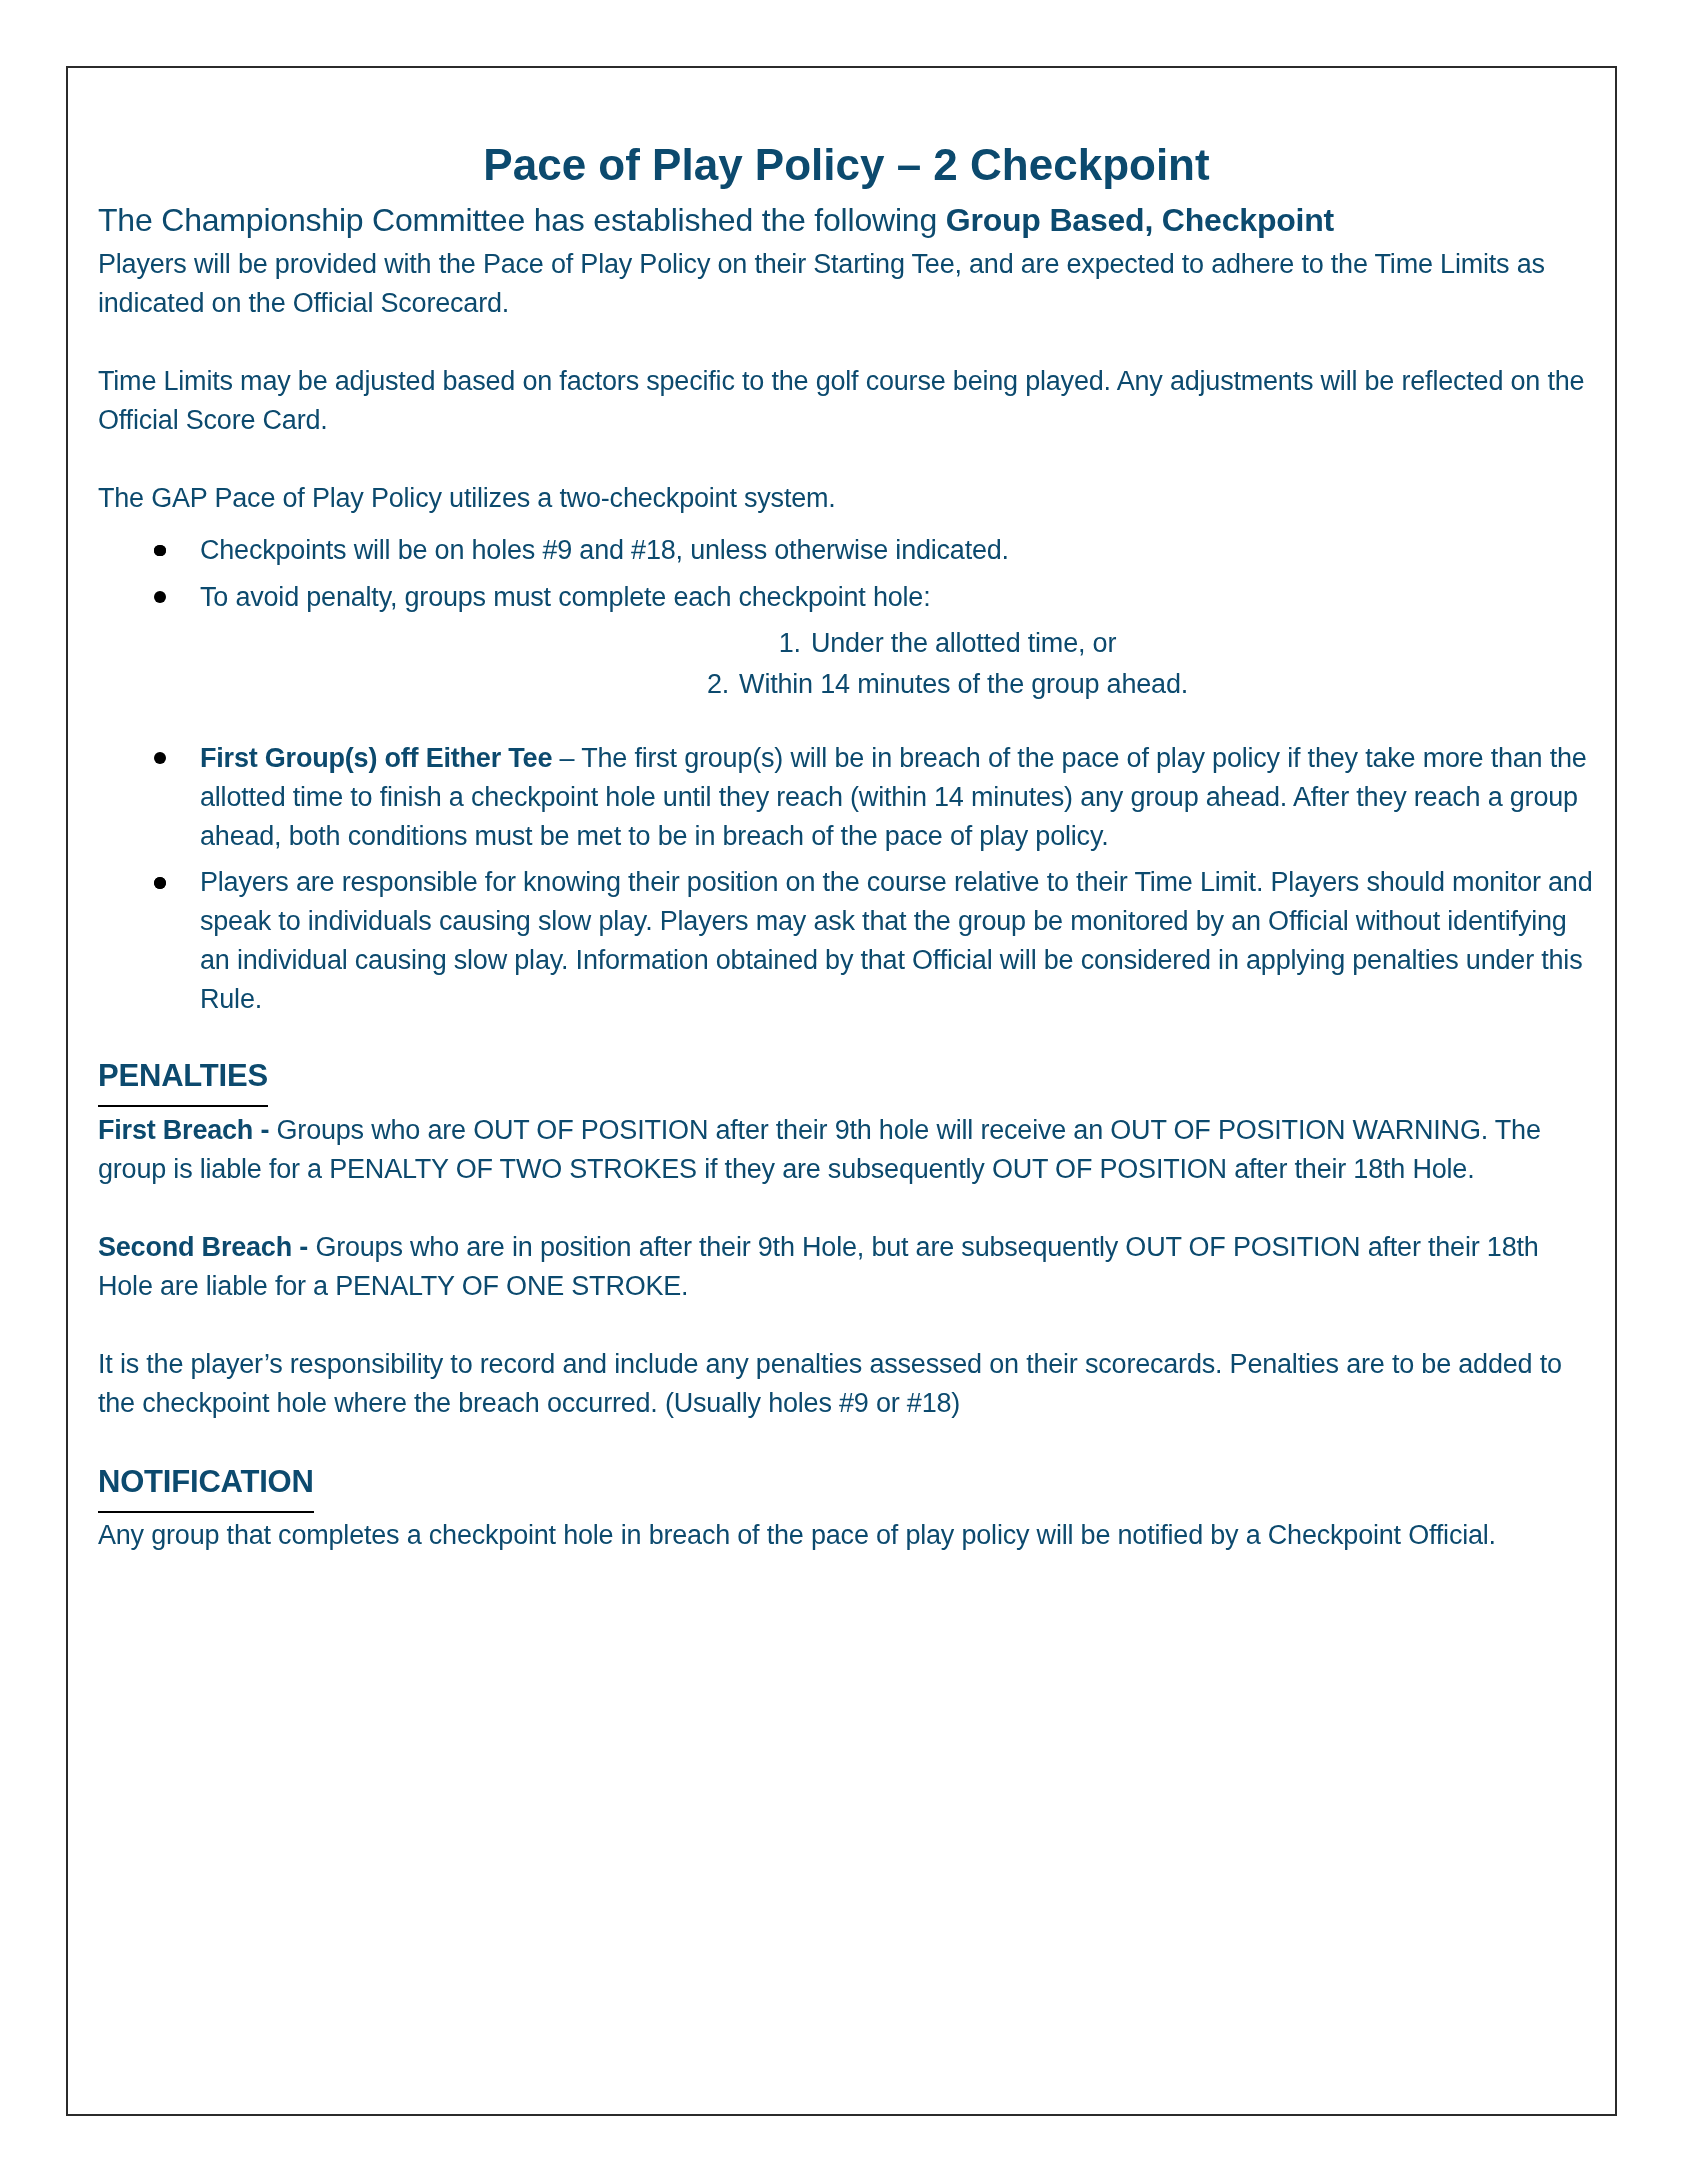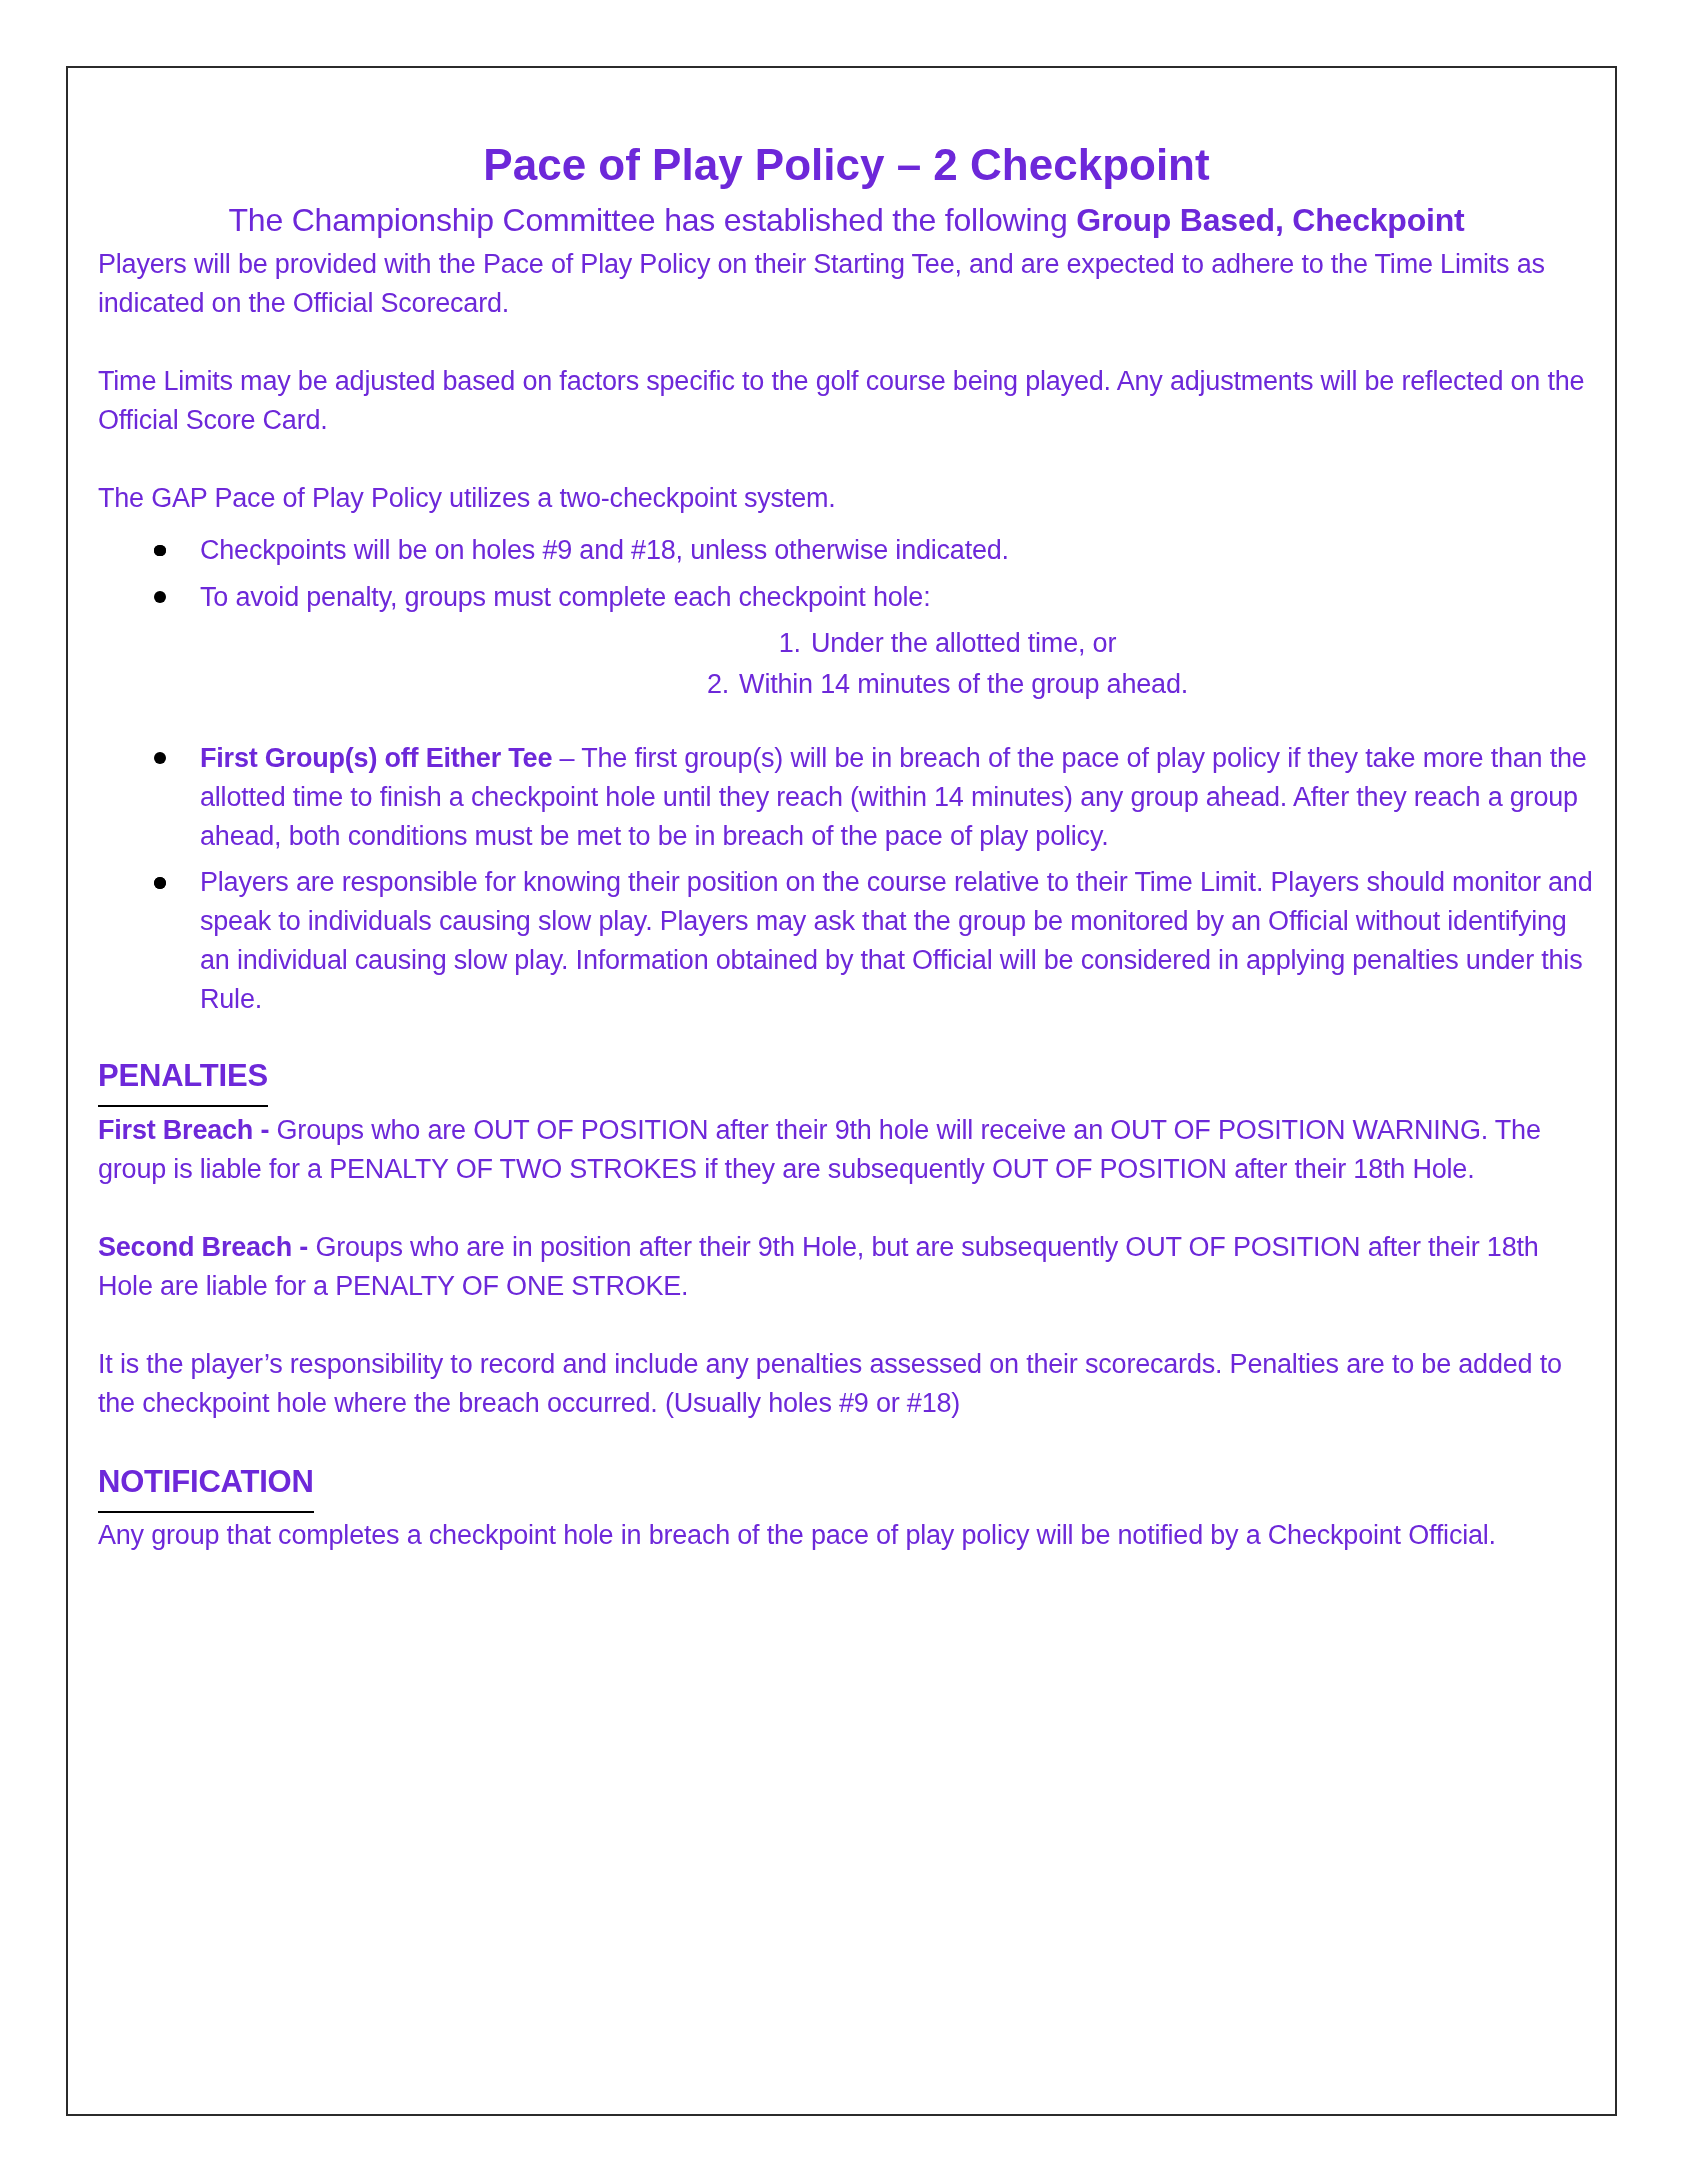--- a/index.html
+++ b/index.html
@@ -1,22 +1,22 @@
 <!DOCTYPE html>
 <html style="font-size:13.5px"><head>
 <meta charset="utf-8">
 <style>
   html,body{margin:0;padding:0;background:#ffffff;}
   .screen{position:relative;width:1687px;height:2183px;background:#ffffff;overflow:hidden;
-          font-family:"Liberation Sans", sans-serif;color:#6d28d9;}
+          font-family:"Liberation Sans", sans-serif;color:#0c4a6e;}
   .page-frame{position:absolute;left:66px;top:66px;width:1551px;height:2050px;
               border:2.5px solid #2b2b2b;box-sizing:border-box;background:#ffffff;}
   .content{padding:71px 20px 0 30px;font-size:27px;line-height:39px;letter-spacing:-0.2px;}
   .title{font-size:44px;line-height:52px;font-weight:bold;text-align:center;margin:0 0 5px;letter-spacing:0;}
-  .subtitle{font-size:32px;line-height:49px;text-align:center;margin:0;}
+  .subtitle{font-size:32px;line-height:49px;text-align:left;margin:0;}
   .gap-after{margin-bottom:37px;}
   .para{margin:0 0 39px;}
   .para.tight{margin-bottom:13px;}
   .bullet{position:relative;padding-left:102px;margin:0 0 7.6px;}
   .bullet.gap-before{margin-top:35px;}
   .dot{position:absolute;left:56px;top:13.5px;width:11.8px;height:11.8px;border-radius:50%;background:#000;}
   .numitem{padding-left:202px;margin:0 0 1.7px;text-align:center;}
   .nummark{margin-right:10px;}
   .heading{font-size:31px;line-height:40px;font-weight:bold;margin:37px 0 3.4px;}
   .heading-underline{display:inline-block;border-bottom:2.5px solid #000;padding-bottom:9px;}

